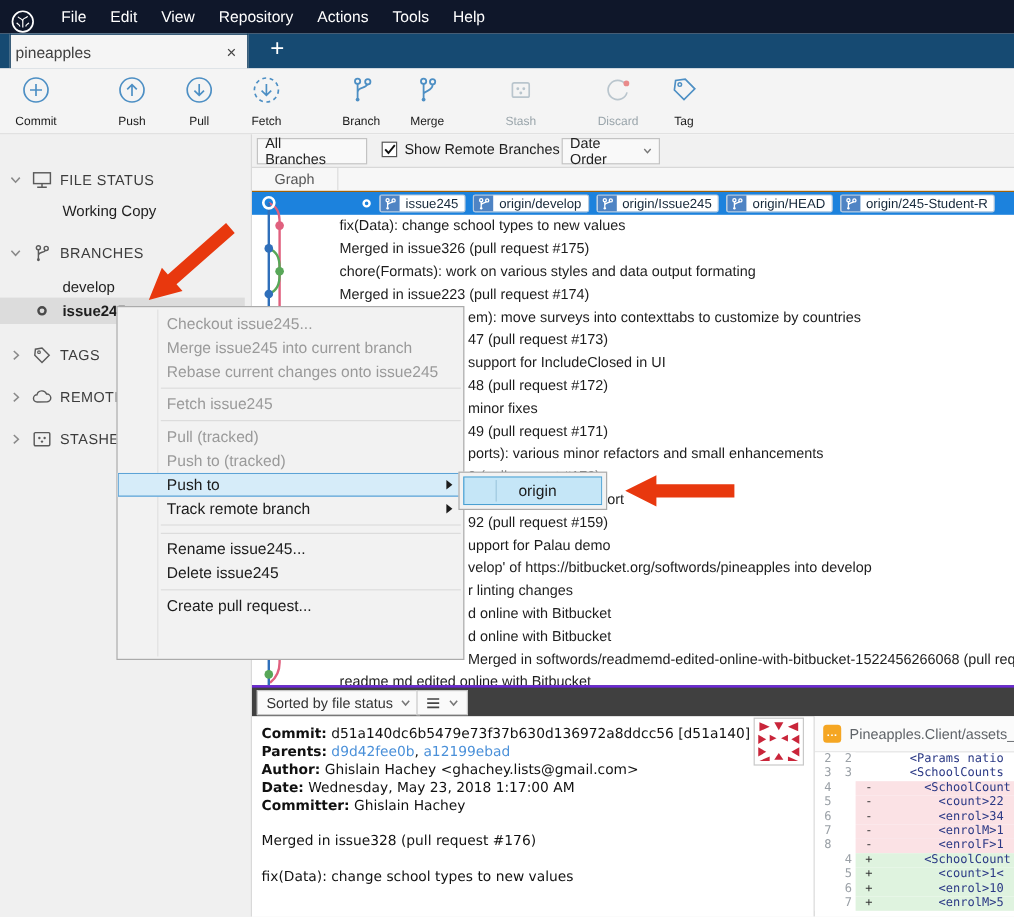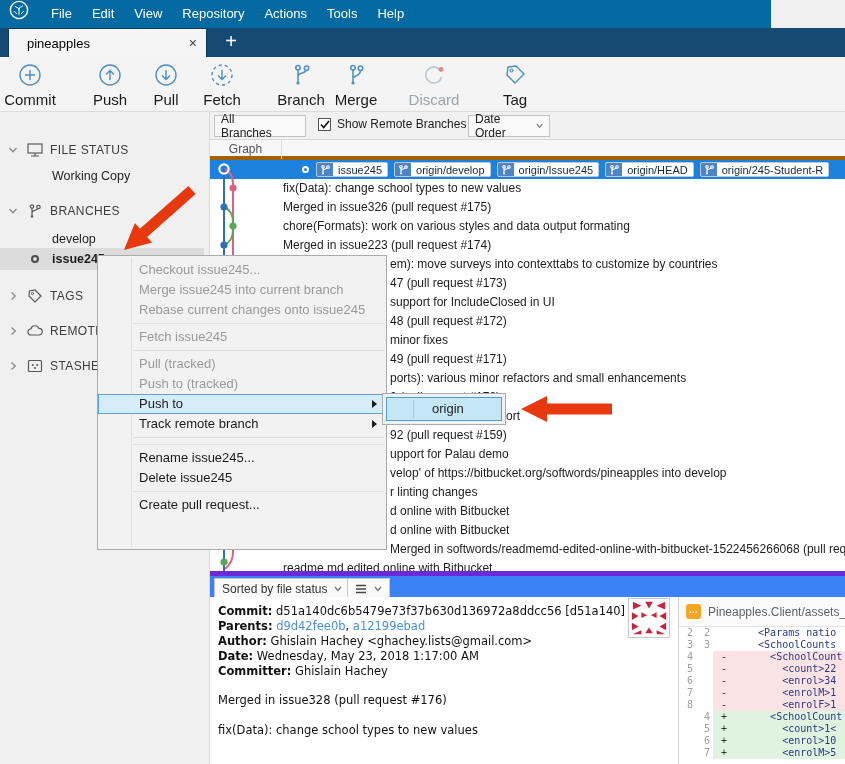--- a/index.html
+++ b/index.html
@@ -1,36 +1,36 @@
 <!DOCTYPE html>
 <html><head>
 <meta charset="utf-8">
 <style>
   * { margin:0; padding:0; box-sizing:border-box; }
   html,body { width:845px; height:764px; }
   body { font-family:"Liberation Sans", sans-serif; background:#f0f0f0; }
   #app { position:relative; width:845px; height:764px; overflow:hidden; background:#f0f0f0; }
 
   
-  #titlebar { position:absolute; left:0; top:0; width:771px; height:28px; background:#0369a1; display:flex; align-items:flex-start; }
+  #titlebar { position:absolute; left:0; top:0; width:845px; height:28px; background:#0f172a; display:flex; align-items:flex-end; }
   #logo { width:20px; height:20px; margin:0 12px 0 9px; }
   .menu-item { color:#fff; font-size:13px; padding:0 10px; line-height:28px; cursor:default; }
 
   
   #tabbar { position:absolute; left:0; top:28px; width:845px; height:29px; background:#164a72; }
   #active-tab { position:absolute; left:8px; top:0; width:199px; height:29px; background:#f5f5f5; display:flex; align-items:center; border:1px solid #0e3a5c; border-bottom:none; }
-  #tab-title { font-size:13px; color:#000000; padding-left:18px; flex:1; }
+  #tab-title { font-size:13px; color:#404040; padding-left:4px; flex:1; }
   #tab-close { font-size:14px; color:#444; padding:0 9px; }
   #new-tab { position:absolute; left:218px; top:0; width:26px; height:29px; color:#fff; font-size:20px; text-align:center; line-height:27px; }
 
   
   #toolbar { position:absolute; left:0; top:57px; width:845px; height:55px; background:#f4f4f4; border-bottom:1px solid #dcdcdc; }
   .tb-btn { position:absolute; top:2px; height:50px; text-align:center; }
   .tb-btn .tb-ic { height:32px; display:flex; align-items:center; justify-content:center; color:#4d8fc4; }
-  .tb-btn .tb-lb { font-size:15px; color:#1a1a1a;text-align:center; }
+  .tb-btn .tb-lb { font-size:10px; color:#1a1a1a;text-align:center; }
   .tb-btn.disabled .tb-ic { color:#b9c5cd; }
   .tb-btn.disabled .tb-lb { color:#9aa5ab; }
   .tb-btn:nth-of-type(1){left:1px;width:58px;} .tb-btn:nth-of-type(2){left:86px;width:48px;}
   .tb-btn:nth-of-type(3){left:142px;width:48px;} .tb-btn:nth-of-type(4){left:196px;width:52px;}
   .tb-btn:nth-of-type(5){left:274px;width:54px;} .tb-btn:nth-of-type(6){left:330px;width:52px;}
   .tb-btn:nth-of-type(7){left:408px;width:52px;} .tb-btn:nth-of-type(8){left:486px;width:58px;}
   .tb-btn:nth-of-type(9){left:546px;width:48px;}
 
   
   #sidebar { position:absolute; left:0; top:112px; width:210px; height:652px; background:#f0f0f0; border-right:1px solid #d9d9d9; }
@@ -48,33 +48,33 @@
 
   #filterbar { position:absolute; left:0; top:0; width:635px; height:28px; background:#f1f1f1; border-bottom:1px solid #d8d8d8; }
   .dd { position:absolute; top:3px; height:22px; background:#f9f9f9; border:1px solid #c3c3c3; display:flex; align-items:center; font-size:12px; color:#222; padding:0 6px; }
   .dd .dd-ch { margin-left:8px; color:#777; }
   #dd-branches { left:4px; width:92px;gap:48px; }
   #dd-order { left:258px; width:82px; }
   #chk-wrap { position:absolute; left:108px; top:5px; display:flex; align-items:center; }
   #chk-box { width:13px; height:13px; background:#fff; border:1px solid #555; display:flex; align-items:center; justify-content:center; }
   #chk-label { font-size:12px; color:#1c1c1c; margin-left:6px; }
 
-  #graphheader { position:absolute; left:0; top:28px; width:635px; height:20px; background:#f7f7f7; border-bottom:4px solid #a16207; }
+  #graphheader { position:absolute; left:0; top:28px; width:635px; height:20px; background:#f7f7f7; border-bottom:1px solid #a16207; }
   #graphheader .gh-col { position:absolute; left:0; top:0; width:72px; height:19px; border-right:1px solid #ddd; text-align:center; font-size:12px; color:#555; line-height:19px; }
 
   #commitlist { position:absolute; left:0; top:48px; width:635px; height:411px; background:#fff; overflow:hidden; }
   #sel-row { position:absolute; left:0; top:0; width:700px; height:19px; background:#1c82dd; display:flex; align-items:center; padding-left:92px; }
   #sel-dot { width:7px; height:7px; border:2px solid #fff; border-radius:50%; margin-right:7px; flex:none; }
   .pill { display:inline-flex; align-items:center; height:15px; border:1px solid #b6c9dd; border-radius:2px; background:#fff; margin-right:6px; overflow:hidden; flex:none; }
   .pill .pic { width:16px; height:15px; background:#4f84c4; display:flex; align-items:center; justify-content:center; flex:none; }
   .pill .plb { font-size:11px; color:#16283a; padding:0 5px; white-space:nowrap; }
   .c-row { position:absolute; height:19px; line-height:19px; font-size:12px; color:#1d1d1d; white-space:nowrap; }
   #graphsvg { position:absolute; left:0; top:0; pointer-events:none; }
 
-  #bottombar { position:absolute; left:0; top:459px; width:635px; height:26px; background:#3b82f6; border-top:5px solid #6d28d9; }
+  #bottombar { position:absolute; left:0; top:459px; width:635px; height:26px; background:#404040; border-top:2px solid #6d28d9; }
   .bb-btn { position:absolute; top:2px; height:21px; background:#fafafa; border:1px solid #c8c8c8; display:flex; align-items:center; font-size:12px; color:#333; padding:0 7px; }
   #bb-sort { left:4px; }
   #bb-menu { left:137px; }
   .bb-btn .dd-ch { margin-left:7px; color:#777; }
 
   #commitdetails { position:absolute; left:0; top:485px; width:468px; height:167px; background:#fff; padding:7px 0 0 8px; font-family:"DejaVu Sans", sans-serif; font-size:11.5px; color:#111; }
   .cd-line { line-height:15px; white-space:nowrap; }
   .cd-line b { font-weight:bold; }
   .cd-link { color:#4a90d9; }
   .cd-msg { line-height:15px; min-height:15px; white-space:nowrap; }
@@ -165,20 +165,28 @@
           </svg>
         </div><span class="tb-lb">Branch</span></div>
       <div class="tb-btn"><div class="tb-ic">
           <svg class="icon" width="28" height="28" viewBox="0 0 28 28">
             <path d="M11,9 V21 M18.5,9.5 C18.5,15 13,14 11,17" stroke="currentColor" stroke-width="1.5" fill="none"></path>
             <circle cx="11" cy="6.8" r="2.2" fill="none" stroke="currentColor" stroke-width="1.5"></circle>
             <circle cx="18.5" cy="7.2" r="2.2" fill="none" stroke="currentColor" stroke-width="1.5"></circle>
             <circle cx="11" cy="22" r="1.6" fill="currentColor"></circle>
           </svg>
         </div><span class="tb-lb">Merge</span></div>
+      <div class="tb-btn disabled"><div class="tb-ic">
+          <svg class="icon" width="28" height="28" viewBox="0 0 28 28">
+            <rect x="7" y="8" width="14" height="12" rx="1.5" fill="none" stroke="currentColor" stroke-width="1.4"></rect>
+            <circle cx="11.5" cy="13" r="1.2" fill="currentColor"></circle>
+            <circle cx="16.5" cy="13" r="1.2" fill="currentColor"></circle>
+            <circle cx="14" cy="16.5" r="1.2" fill="currentColor"></circle>
+          </svg>
+        </div><span class="tb-lb">Stash</span></div>
       <div class="tb-btn disabled"><div class="tb-ic">
           <svg class="icon" width="28" height="28" viewBox="0 0 28 28">
             <path d="M21.5,16 A8,8 0 1 1 20,9" fill="none" stroke="currentColor" stroke-width="1.4"></path>
             <circle cx="21" cy="8.5" r="2.4" fill="#e98a8a"></circle>
           </svg>
         </div><span class="tb-lb">Discard</span></div>
       <div class="tb-btn"><div class="tb-ic">
           <svg class="icon" width="28" height="28" viewBox="0 0 28 28">
             <path d="M15,5 L23,13 L14,22 L6,14 L7,6 Z" fill="none" stroke="currentColor" stroke-width="1.4"></path>
             <circle cx="10.5" cy="9.5" r="1.5" fill="none" stroke="currentColor" stroke-width="1.2"></circle>

